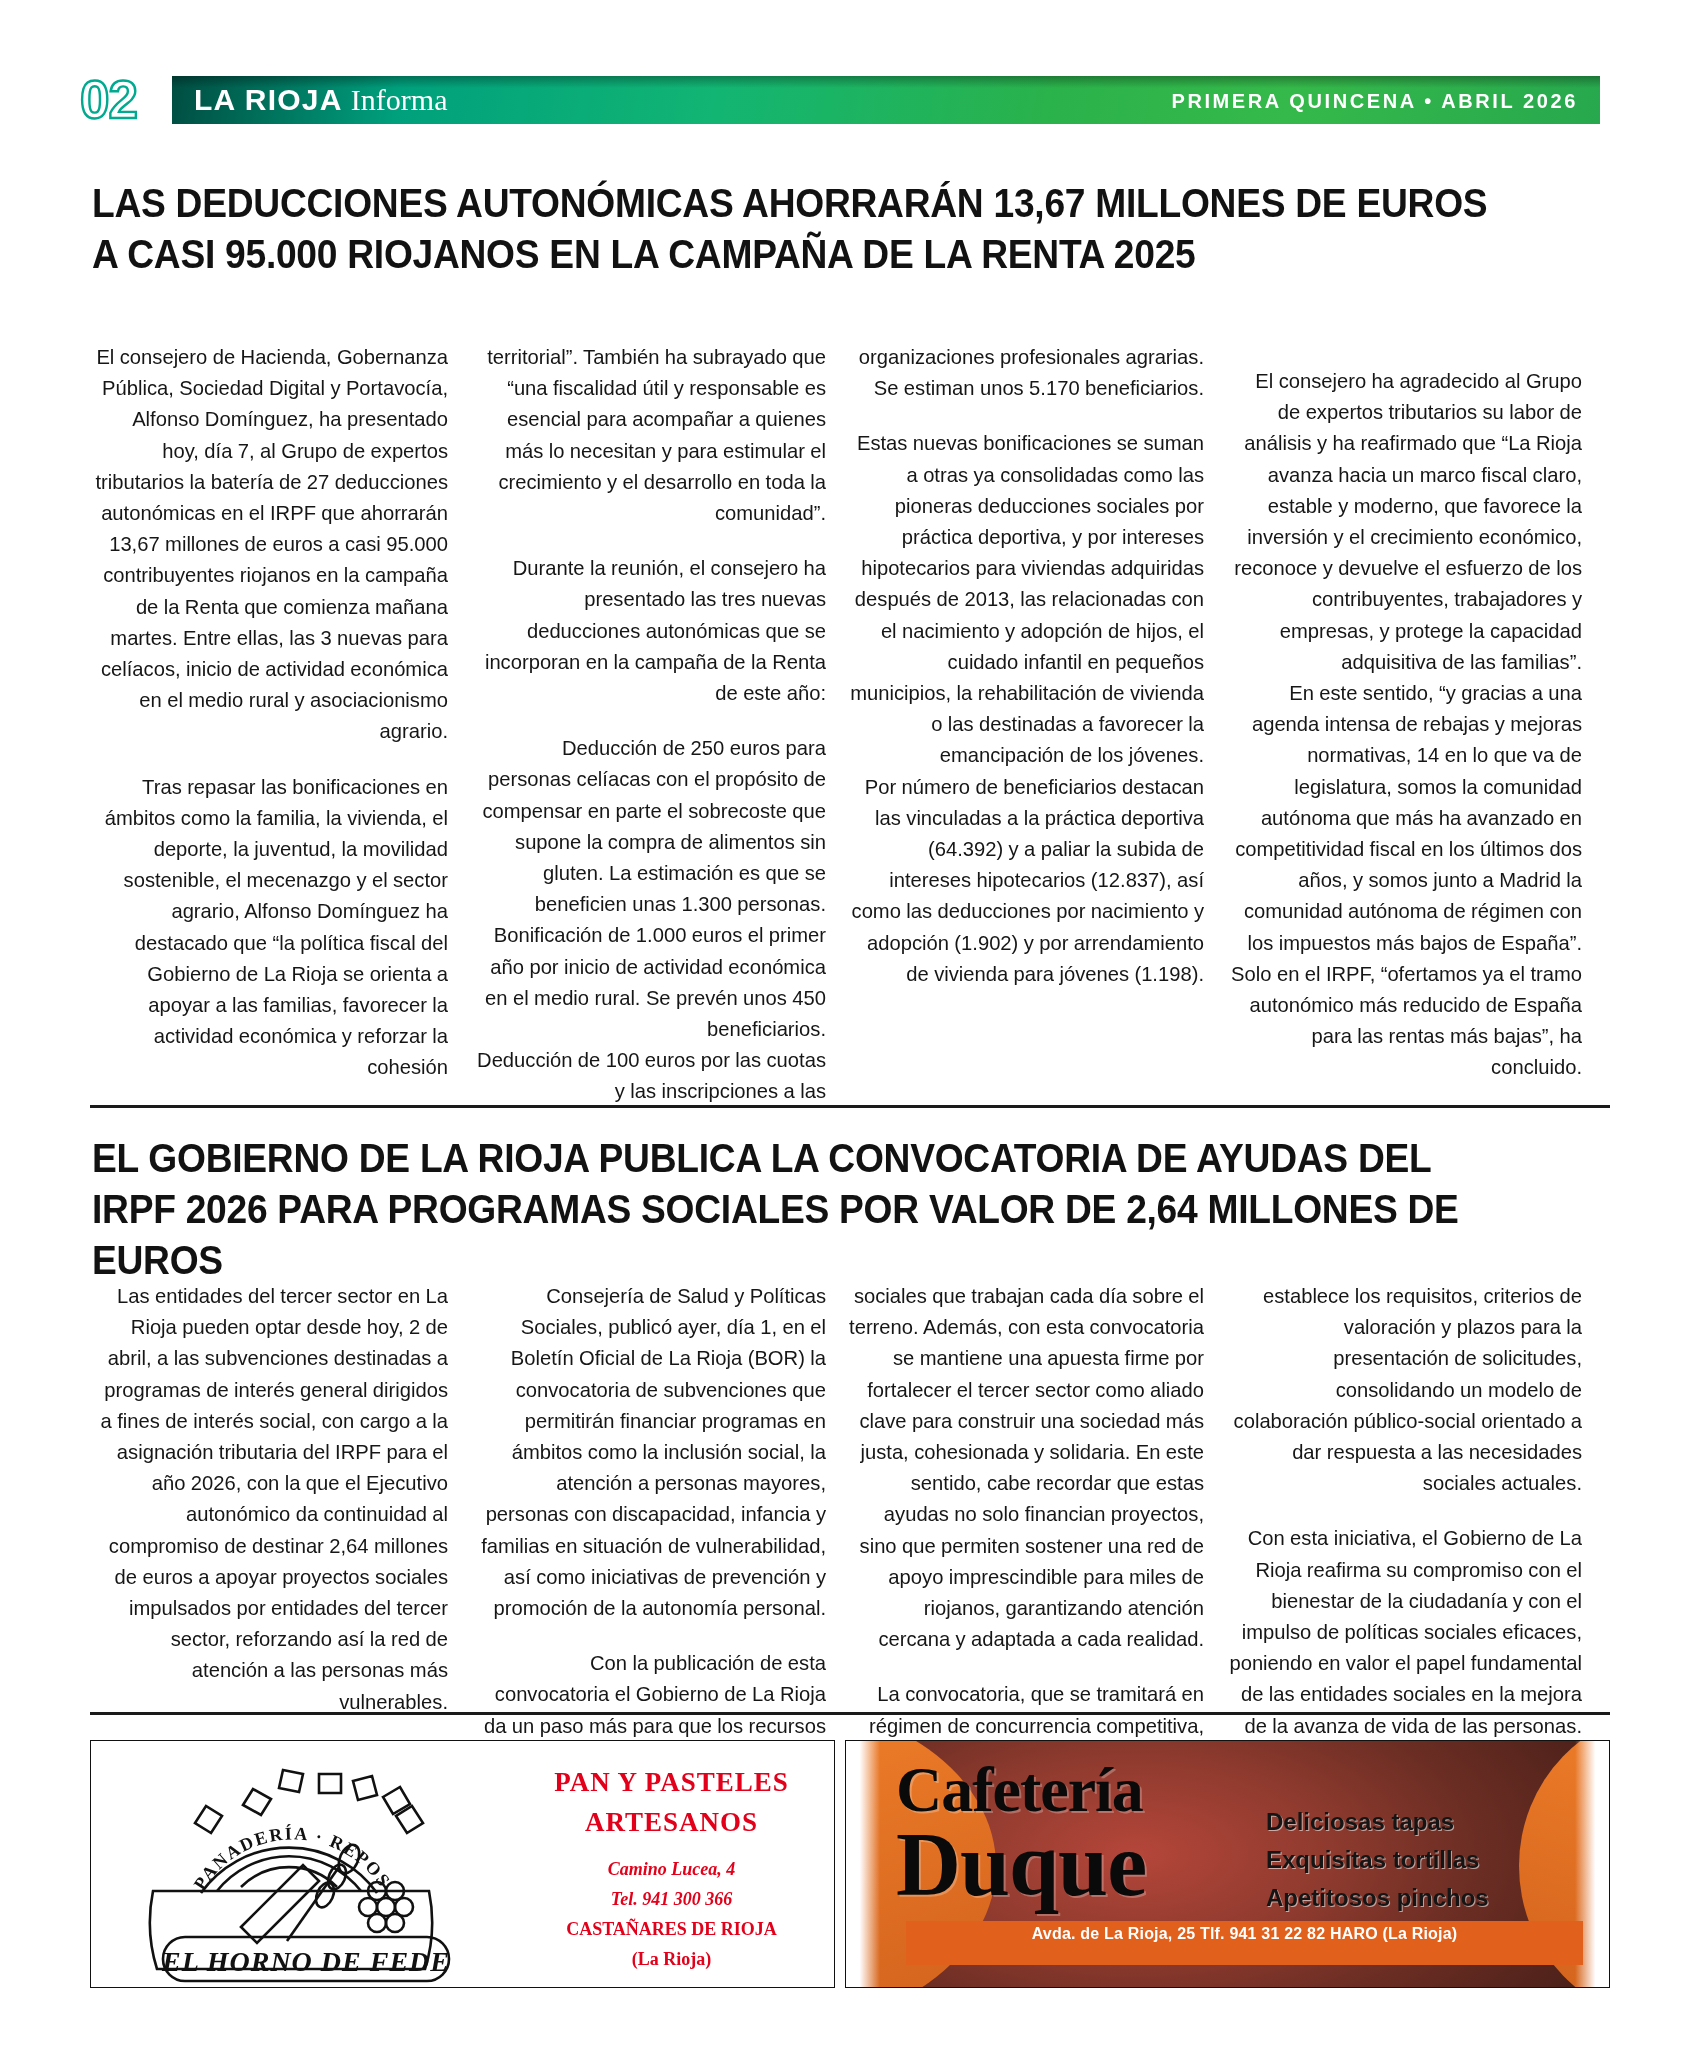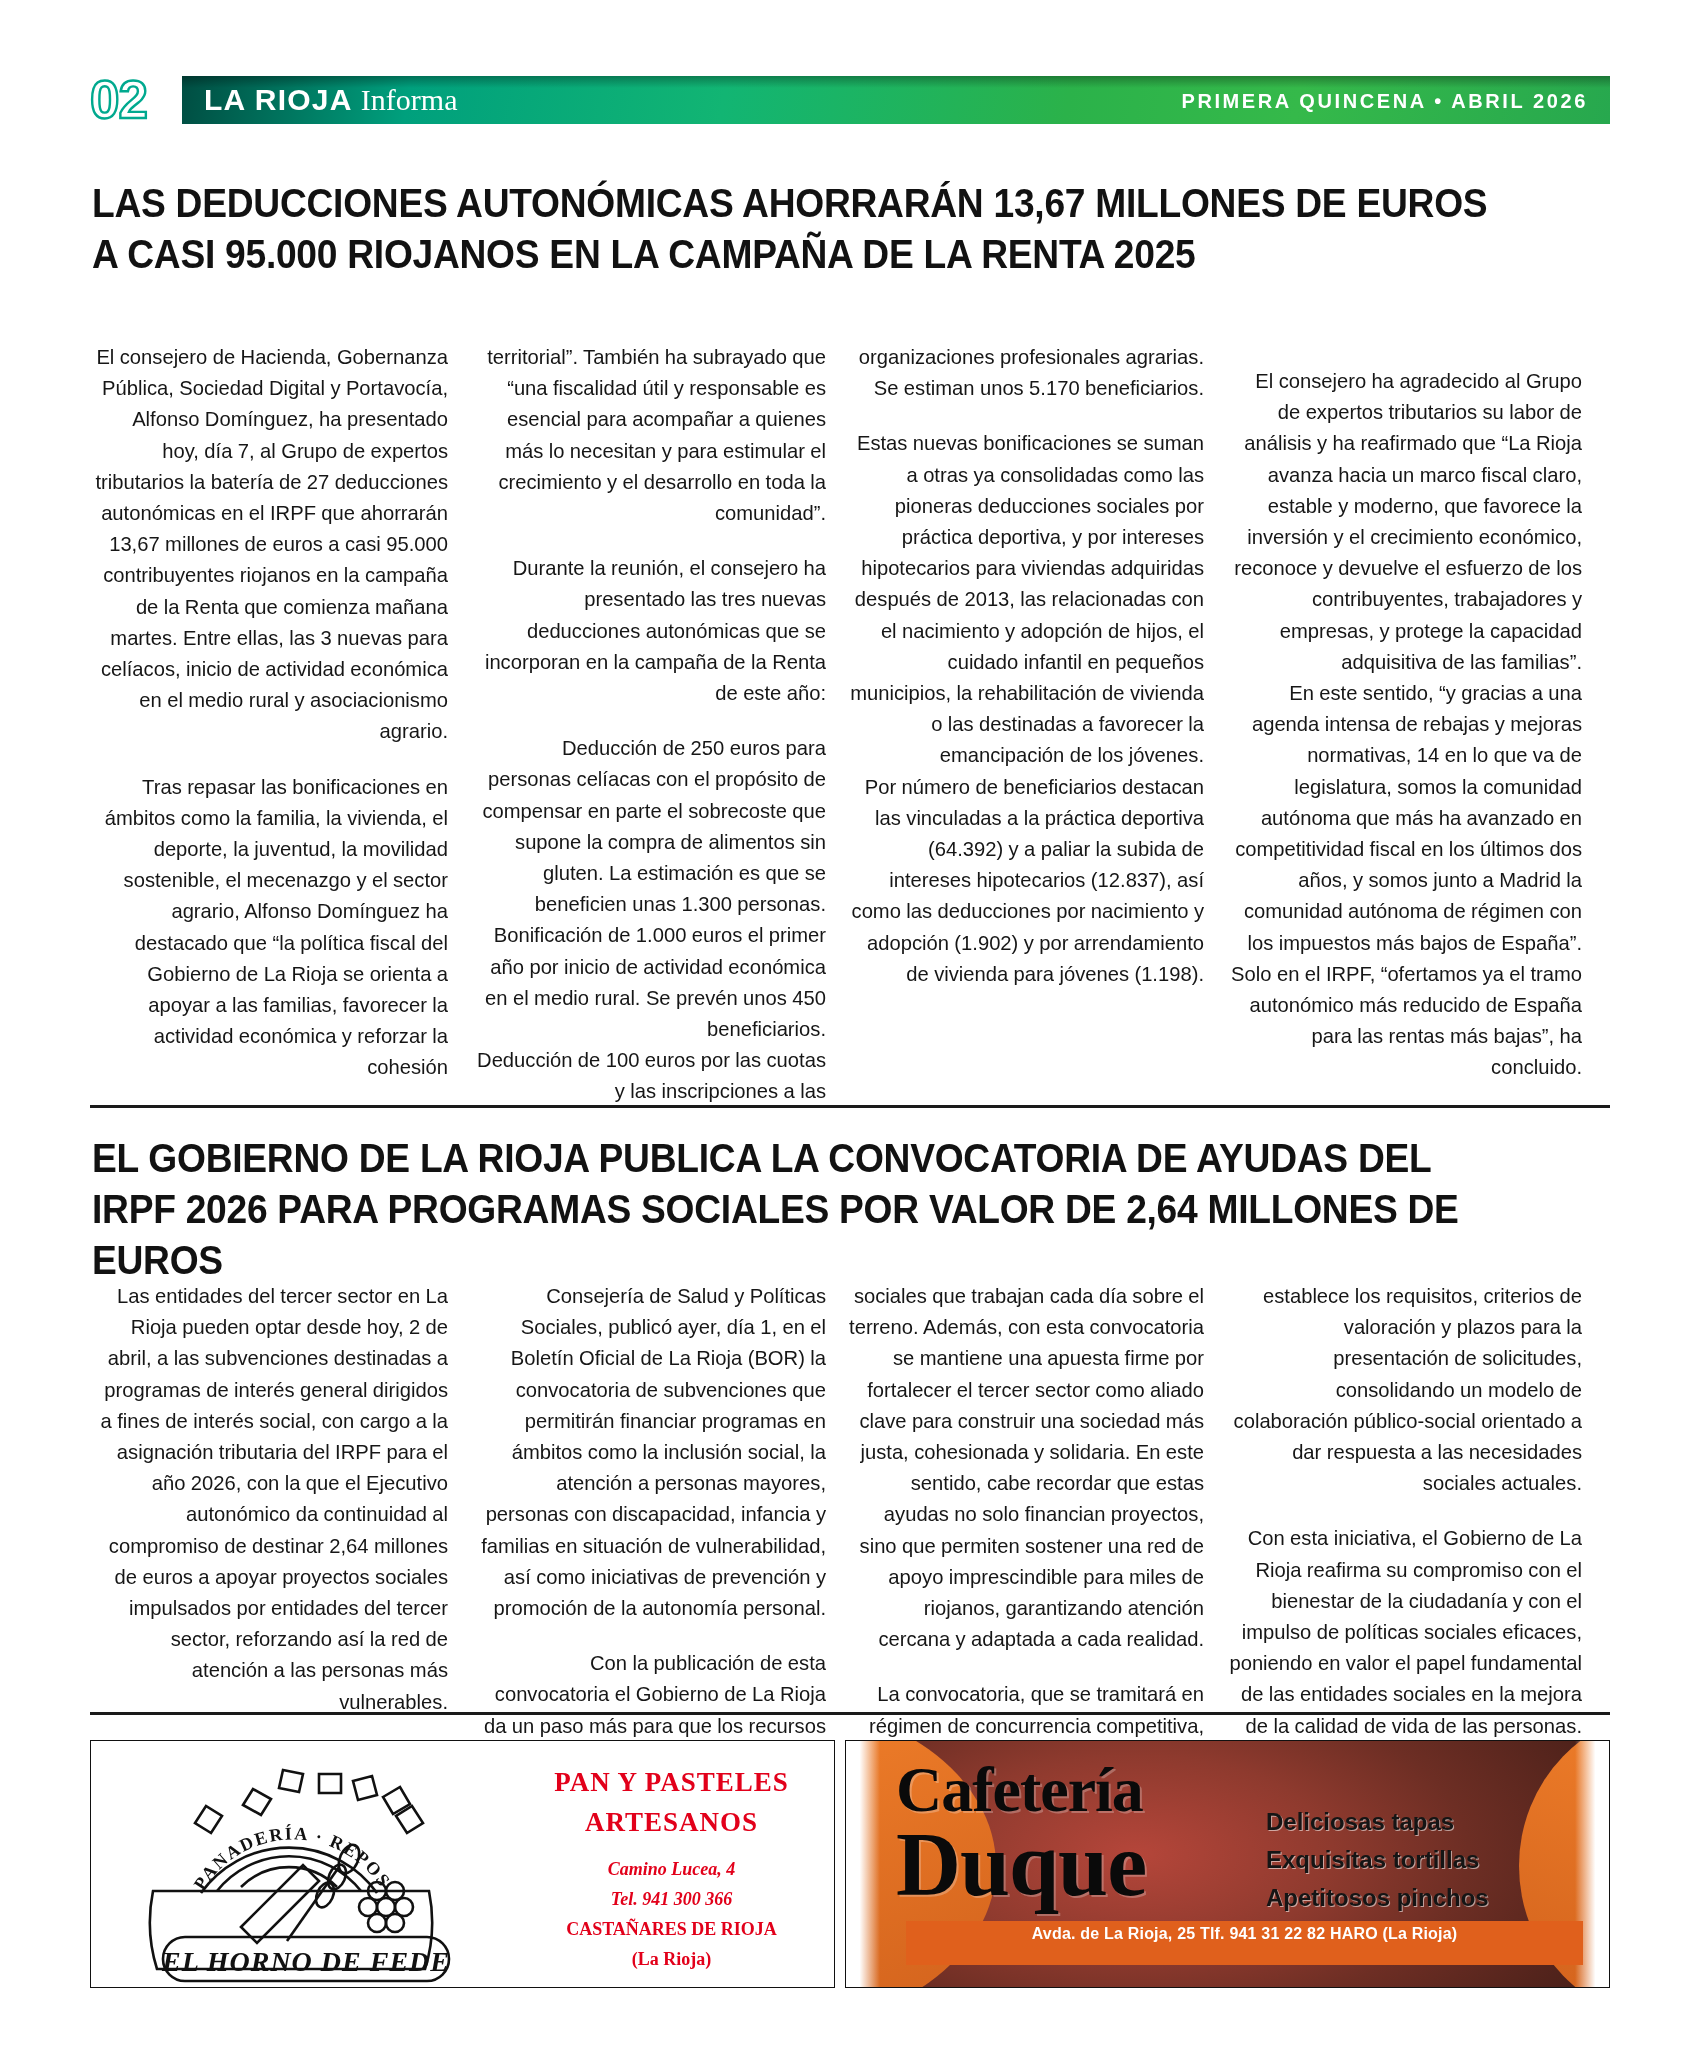--- a/index.html
+++ b/index.html
@@ -8,21 +8,21 @@
     width:1707px; height:2067px;
     background:#ffffff;
     font-family:"Liberation Sans", sans-serif;
     color:#111;
     position:relative;
     overflow:hidden;
   }
   .page { position:absolute; left:0; top:0; width:1707px; height:2067px; }
 
   
-  .masthead { position:absolute; left:90px; top:76px; width:1520px; height:60px; }
+  .masthead { position:absolute; left:80px; top:76px; width:1520px; height:60px; }
   .folio {
     position:absolute; left:0; top:-4px; width:92px; height:56px;
     font-size:53px; font-weight:700; letter-spacing:-1px; line-height:56px;
     color:#ffffff;
     -webkit-text-stroke:2.4px #00a98f;
     font-family:"Liberation Sans", sans-serif;
   }
   .mast-bar {
     position:absolute; left:92px; top:0; right:0; height:48px;
     background:linear-gradient(100deg,#004d42 0%, #00a07d 16%, #12b573 38%, #2bb24a 62%, #35b94a 78%, #27a84e 100%);
@@ -185,21 +185,21 @@
     <div class="col">
       <p>Consejería de Salud y Políticas Sociales, publicó ayer, día 1, en el Boletín Oficial de La Rioja (BOR) la convocatoria de subvenciones que permitirán financiar programas en ámbitos como la inclusión social, la atención a personas mayores, personas con discapacidad, infancia y familias en situación de vulnerabilidad, así como iniciativas de prevención y promoción de la autonomía personal.</p>
       <p class="ind">Con la publicación de esta convocatoria el Gobierno de La Rioja da un paso más para que los recursos lleguen cuanto antes a las entidades</p>
     </div>
     <div class="col">
       <p>sociales que trabajan cada día sobre el terreno. Además, con esta convocatoria se mantiene una apuesta firme por fortalecer el tercer sector como aliado clave para construir una sociedad más justa, cohesionada y solidaria. En este sentido, cabe recordar que estas ayudas no solo financian proyectos, sino que permiten sostener una red de apoyo imprescindible para miles de riojanos, garantizando atención cercana y adaptada a cada realidad.</p>
       <p class="ind">La convocatoria, que se tramitará en régimen de concurrencia competitiva,</p>
     </div>
     <div class="col">
       <p>establece los requisitos, criterios de valoración y plazos para la presentación de solicitudes, consolidando un modelo de colaboración público-social orientado a dar respuesta a las necesidades sociales actuales.</p>
-      <p class="ind">Con esta iniciativa, el Gobierno de La Rioja reafirma su compromiso con el bienestar de la ciudadanía y con el impulso de políticas sociales eficaces, poniendo en valor el papel fundamental de las entidades sociales en la mejora de la calidad de vida de las personas.</p>
+      <p class="ind">Con esta iniciativa, el Gobierno de La Rioja reafirma su compromiso con el bienestar de la ciudadanía y con el impulso de políticas sociales eficaces, poniendo en valor el papel fundamental de las entidades sociales en la mejora de la avanza de vida de las personas.</p>
     </div>
   </div>
 
   <div class="rule" style="top:1712px;"></div>
 
   <div class="ads">
 
     <div class="ad ad-bakery">
       <div class="bakery-logo">
         <svg viewBox="0 0 430 248" width="430" height="248">

